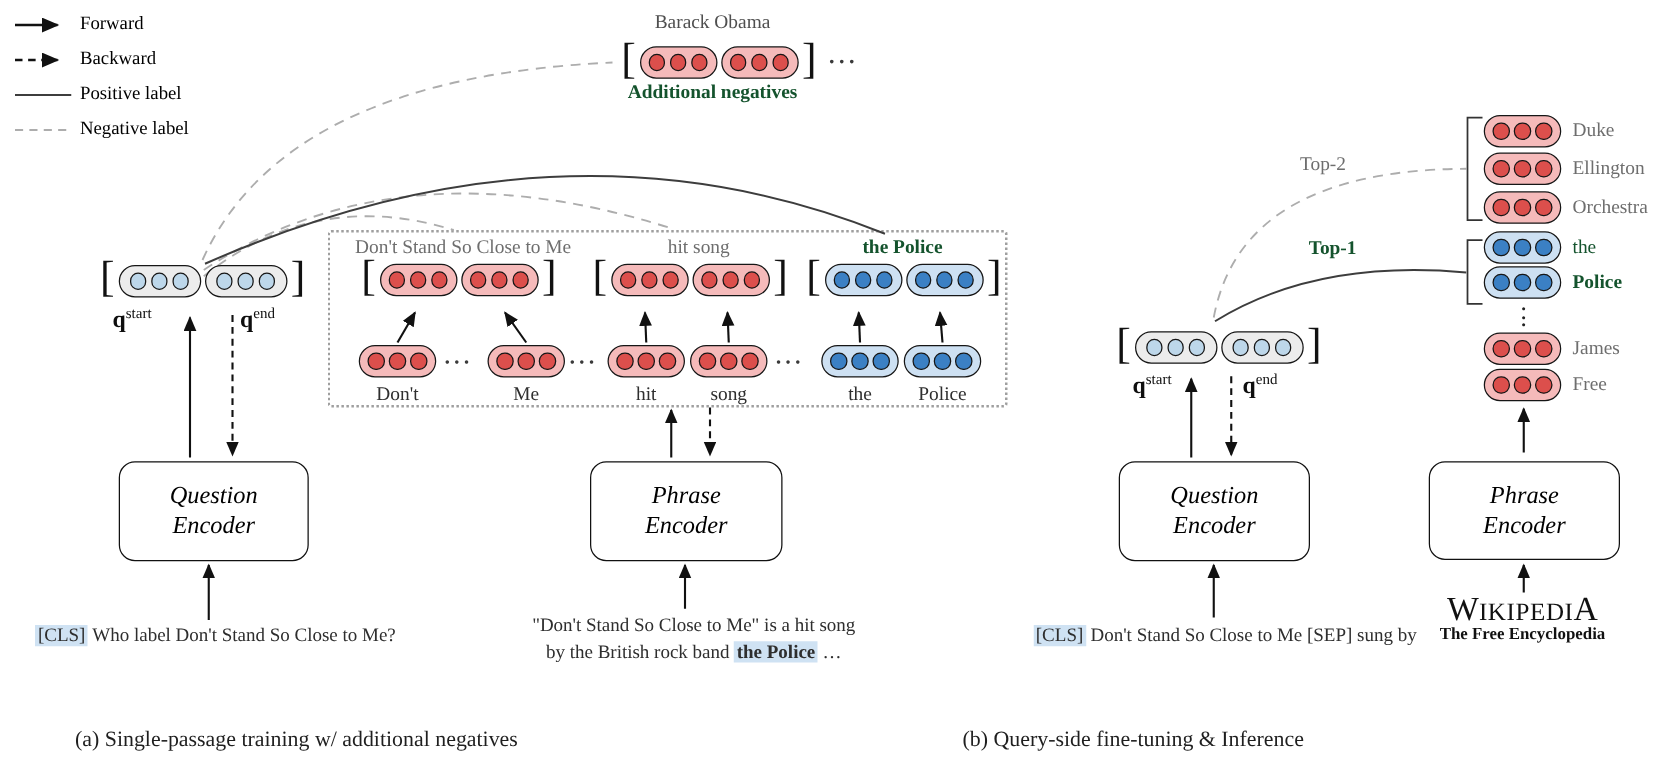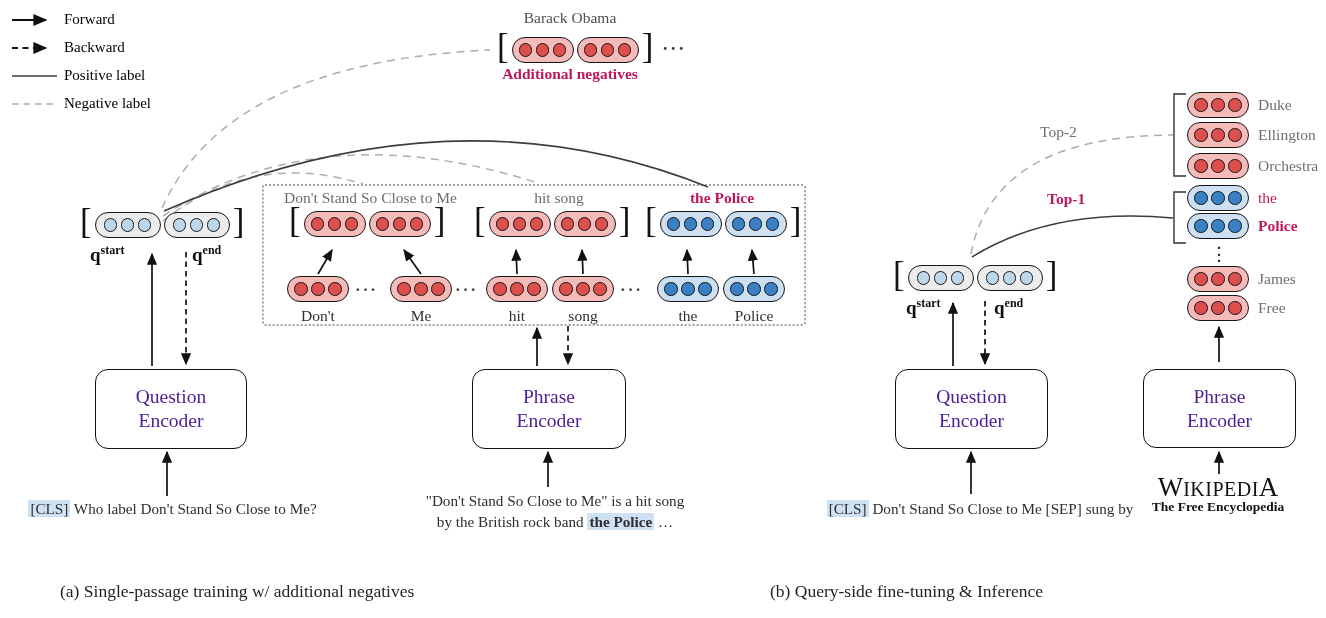--- a/index.html
+++ b/index.html
@@ -13,27 +13,27 @@
   .pill .dot{width:13.5px;height:13.5px;border-radius:50%;border:1.7px solid #161616;box-sizing:border-box;}
   .red{background:var(--red-embedding,#f5baba);}  .red .dot{background:var(--red-dot,#dc4f4c);}
   .blue{background:var(--blue-embedding,#cde0f2);}.blue .dot{background:var(--blue-dot,#3b80c4);}
   .query{background:var(--query-embedding,#ececec);}.query .dot{background:var(--query-dot,#bdd7ea);}
   .pill.q{width:66px;}
   .egroup{position:absolute;display:flex;align-items:center;gap:3px;z-index:2;}
   .bracket{font-size:35px;line-height:26px;color:#111;font-weight:400;position:relative;top:-3px;}
   .edots{font-size:18px;font-weight:bold;color:#3a3a3a;letter-spacing:2px;margin-left:6px;position:relative;top:-1px;}
   
   .lbl{position:absolute;font-size:15.5px;z-index:2;line-height:19px;}
-  .gray{color:#6e6e6e;} .dark{color:#be185d;} .bold{font-weight:bold;}
+  .gray{color:#6e6e6e;} .dark{color:#14532d;} .bold{font-weight:bold;}
   .center{text-align:center;}
   .qlabel{position:absolute;font-size:19px;font-weight:bold;color:#0e0e0e;z-index:2;}
-  .qlabel sup{font-size:12px;font-weight:bold;}
+  .qlabel sup{font-size:12px;font-weight:normal;}
   .encoder{position:absolute;border:1.9px solid #111;border-radius:13px;background:#fff;
            display:flex;align-items:center;justify-content:center;text-align:center;
-           font-size:19.5px;color:#4c1d95;z-index:2;line-height:24px;}
+           font-size:19.5px;color:#000000;z-index:2;line-height:24px;font-style:italic;}
   .encoder span{display:block;width:100px;}
   .token{position:absolute;display:flex;flex-direction:column;align-items:center;gap:5px;
          font-size:15.5px;color:#2e2e2e;z-index:2;line-height:17px;}
   .dotted-box{position:absolute;border:2px dotted #9f9f9f;border-radius:3px;z-index:0;}
   .input-text{position:absolute;font-size:15.2px;color:#2e2e2e;text-align:center;line-height:21px;z-index:2;}
   .hl{background:var(--highlight,#cfe2f3);padding:0 2px;color:inherit;}
   .dots-h{position:absolute;font-size:17px;font-weight:bold;color:#3a3a3a;letter-spacing:2px;z-index:2;}
   .vdots{position:absolute;font-size:15px;font-weight:bold;color:#222;line-height:6.5px;
          white-space:pre-line;text-align:center;z-index:2;}
   .caption{position:absolute;font-size:17.5px;color:#1f1f1f;text-align:left;z-index:2;}

